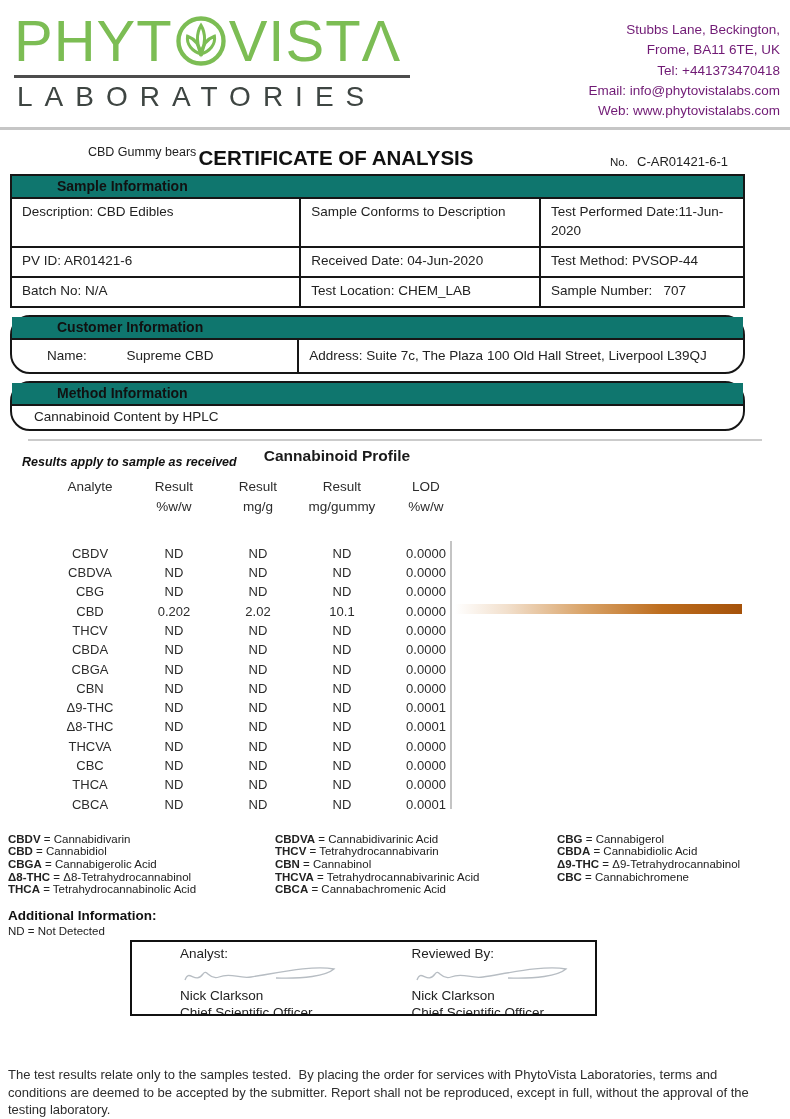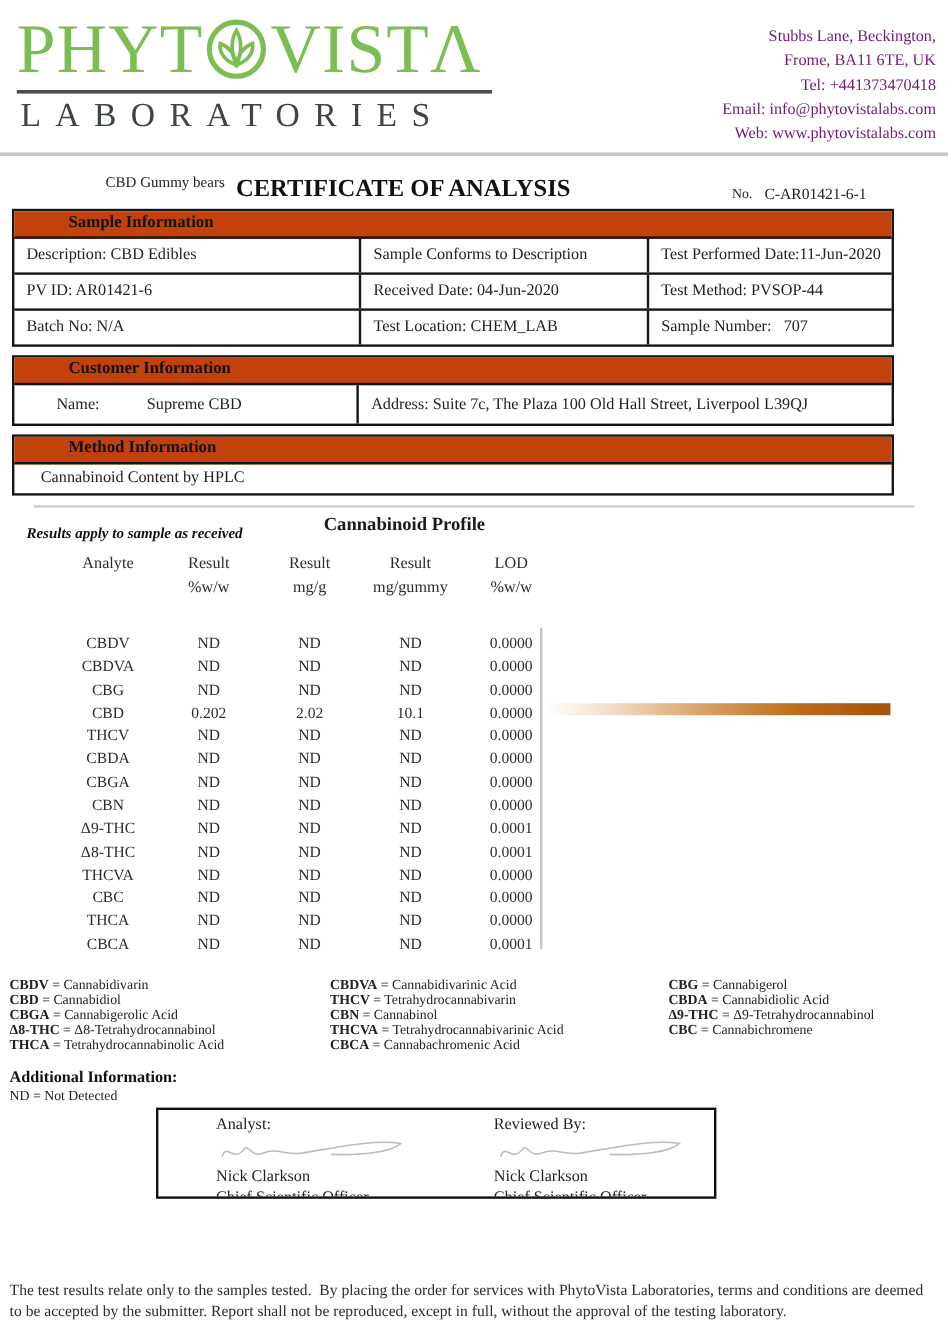--- a/index.html
+++ b/index.html
@@ -1,17 +1,17 @@
 <!DOCTYPE html>
 <html><head>
 <meta charset="utf-8">
 <style>
   html,body{margin:0;padding:0;background:#fff;}
   .page{position:relative;width:790px;height:1119px;background:#ffffff;
-        font-family:Liberation Serif, serif;color:#222;overflow:hidden;}
+        font-family:Liberation Sans, sans-serif;color:#222;overflow:hidden;}
 
   
   .header{display:flex;justify-content:space-between;padding:12px 10px 0 14px;}
   .logo{width:396px;}
   .logo-word{display:flex;align-items:center;font-size:58px;line-height:1;
              font-weight:500;color:#7cbd54;letter-spacing:1px;}
   .logo-word .leaf{margin:0 2px;}
   .logo-rule{border-top:3px solid #4d4d4d;margin:5px 0 3px 0;}
   .logo-sub{font-size:28px;letter-spacing:12px;color:#3e4542;padding-left:3px;white-space:nowrap;}
   .contact{text-align:right;font-size:13.5px;line-height:1.5;color:#701a75;padding-top:8px;}
@@ -20,22 +20,22 @@
   
   .title-row{position:relative;height:44px;}
   .product{position:absolute;left:88px;top:15px;font-size:12.5px;color:#222;}
   .coa-title{position:absolute;left:336px;top:16px;transform:translateX(-50%);
              font-size:20.5px;font-weight:bold;white-space:nowrap;color:#111;}
   .no-label{position:absolute;left:610px;top:26px;font-size:11.5px;}
   .cert-no{position:absolute;left:637px;top:24px;font-size:13px;}
 
   
   .sec{margin:0 45px 0 10px;border:2px solid #161616;}
-  .sec + .sec{margin-top:7px;}
-  .sec-head{background:#c2410c;border-bottom:2px solid #161616;
+  .sec + .sec{margin-top:7px;border-radius:20px;}
+  .sec-head{background:#0f766e;border-bottom:2px solid #161616;
             font-weight:bold;font-size:14px;padding:2px 0 3px 45px;color:#111;}
   .si-row{display:flex;border-top:2px solid #161616;}
   .si-row:first-child{border-top:none;}
   .si-cell{padding:4px 8px 5px 10px;font-size:13.5px;line-height:1.4;white-space:pre-wrap;}
   .si-c0{width:39.3%;box-sizing:border-box;}
   .si-c1{width:32.8%;box-sizing:border-box;border-left:2px solid #161616;}
   .si-c2{width:27.9%;box-sizing:border-box;border-left:2px solid #161616;}
   .cust-body{display:flex;min-height:32px;}
   .cust-left{width:39.3%;box-sizing:border-box;border-right:2px solid #161616;
              padding:8px 0 6px 35px;font-size:13.5px;}

